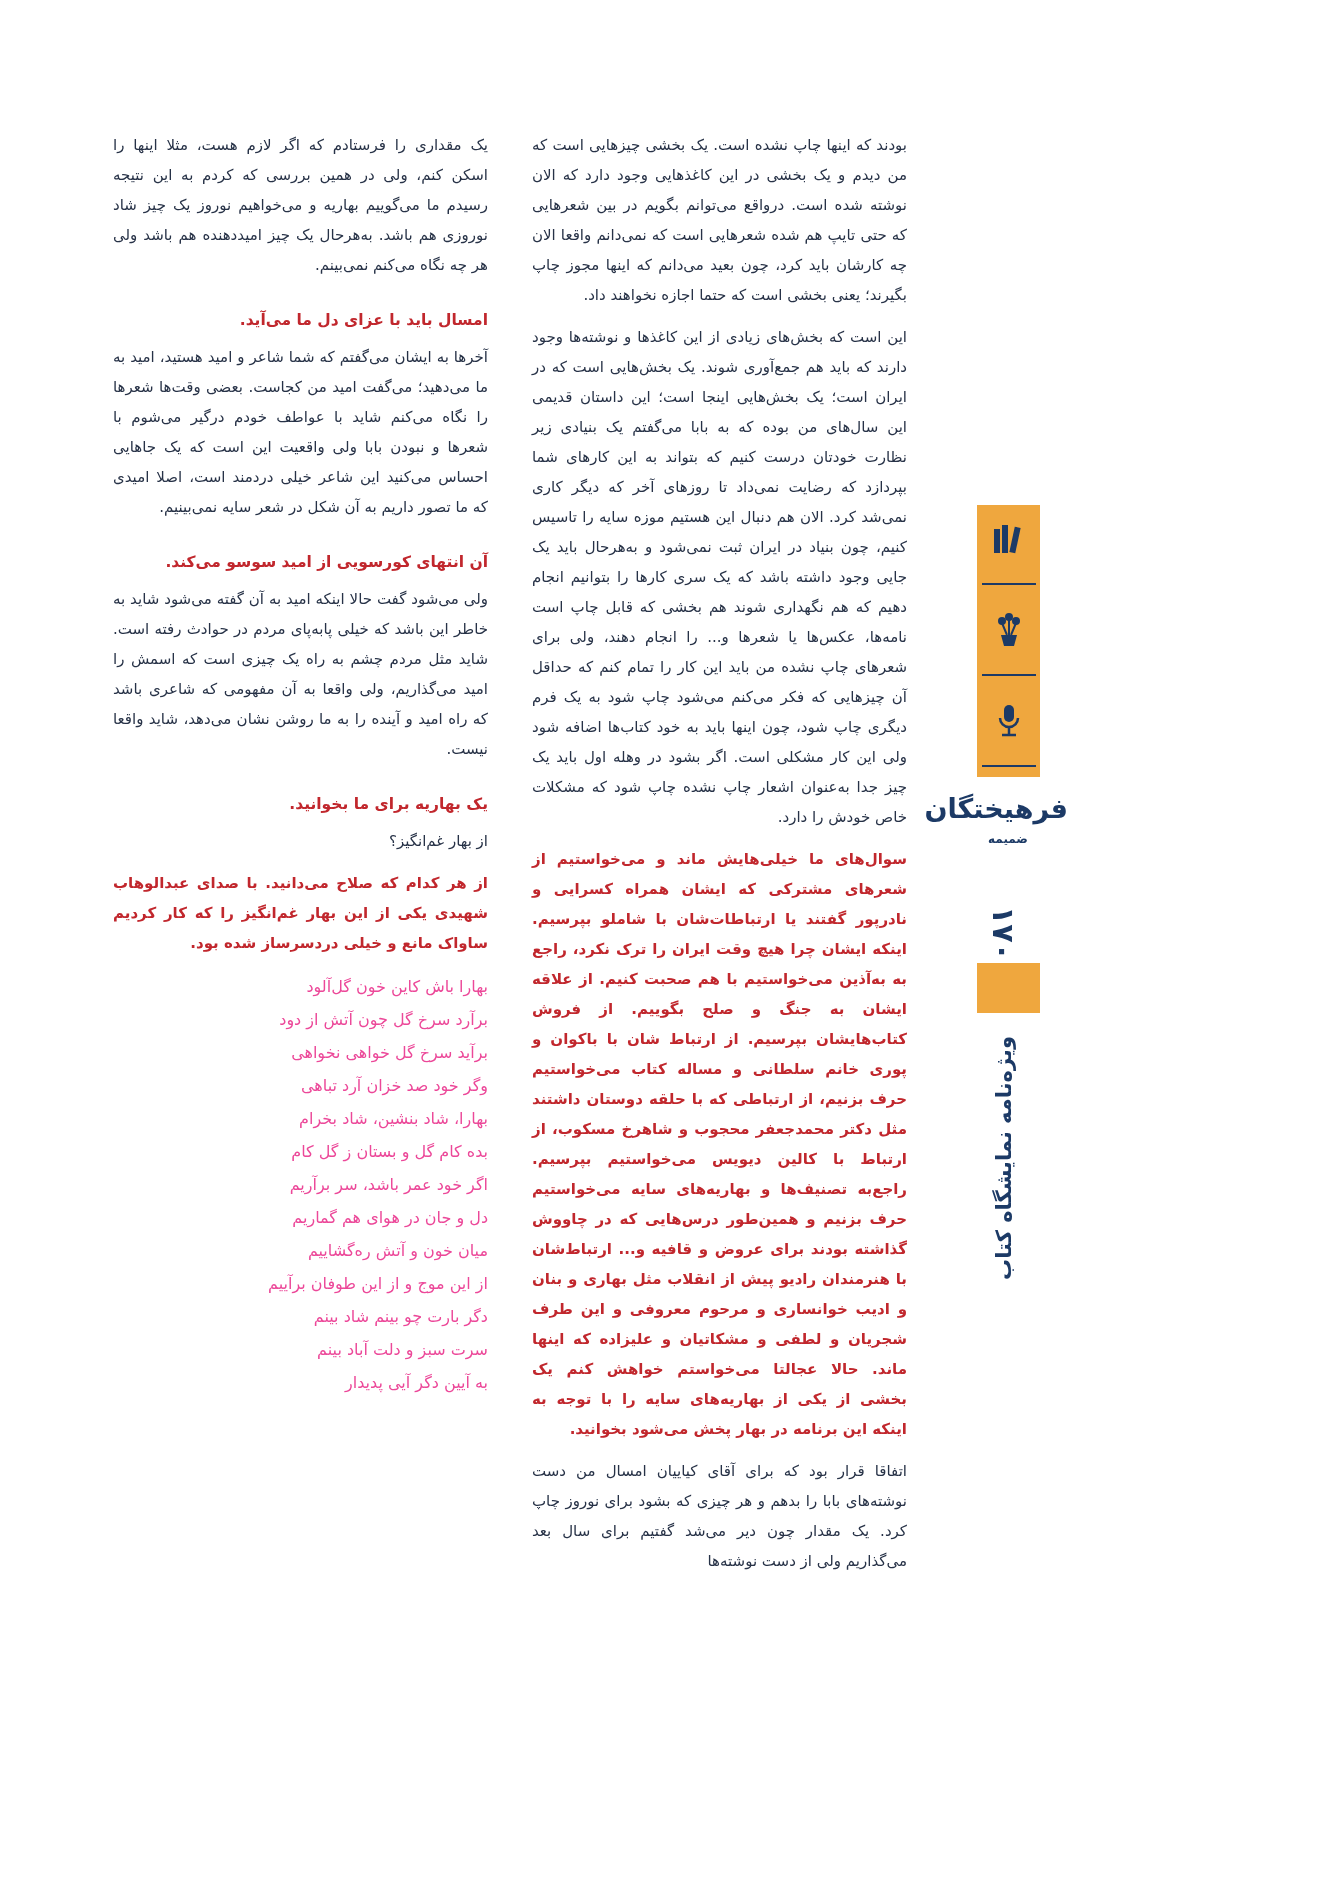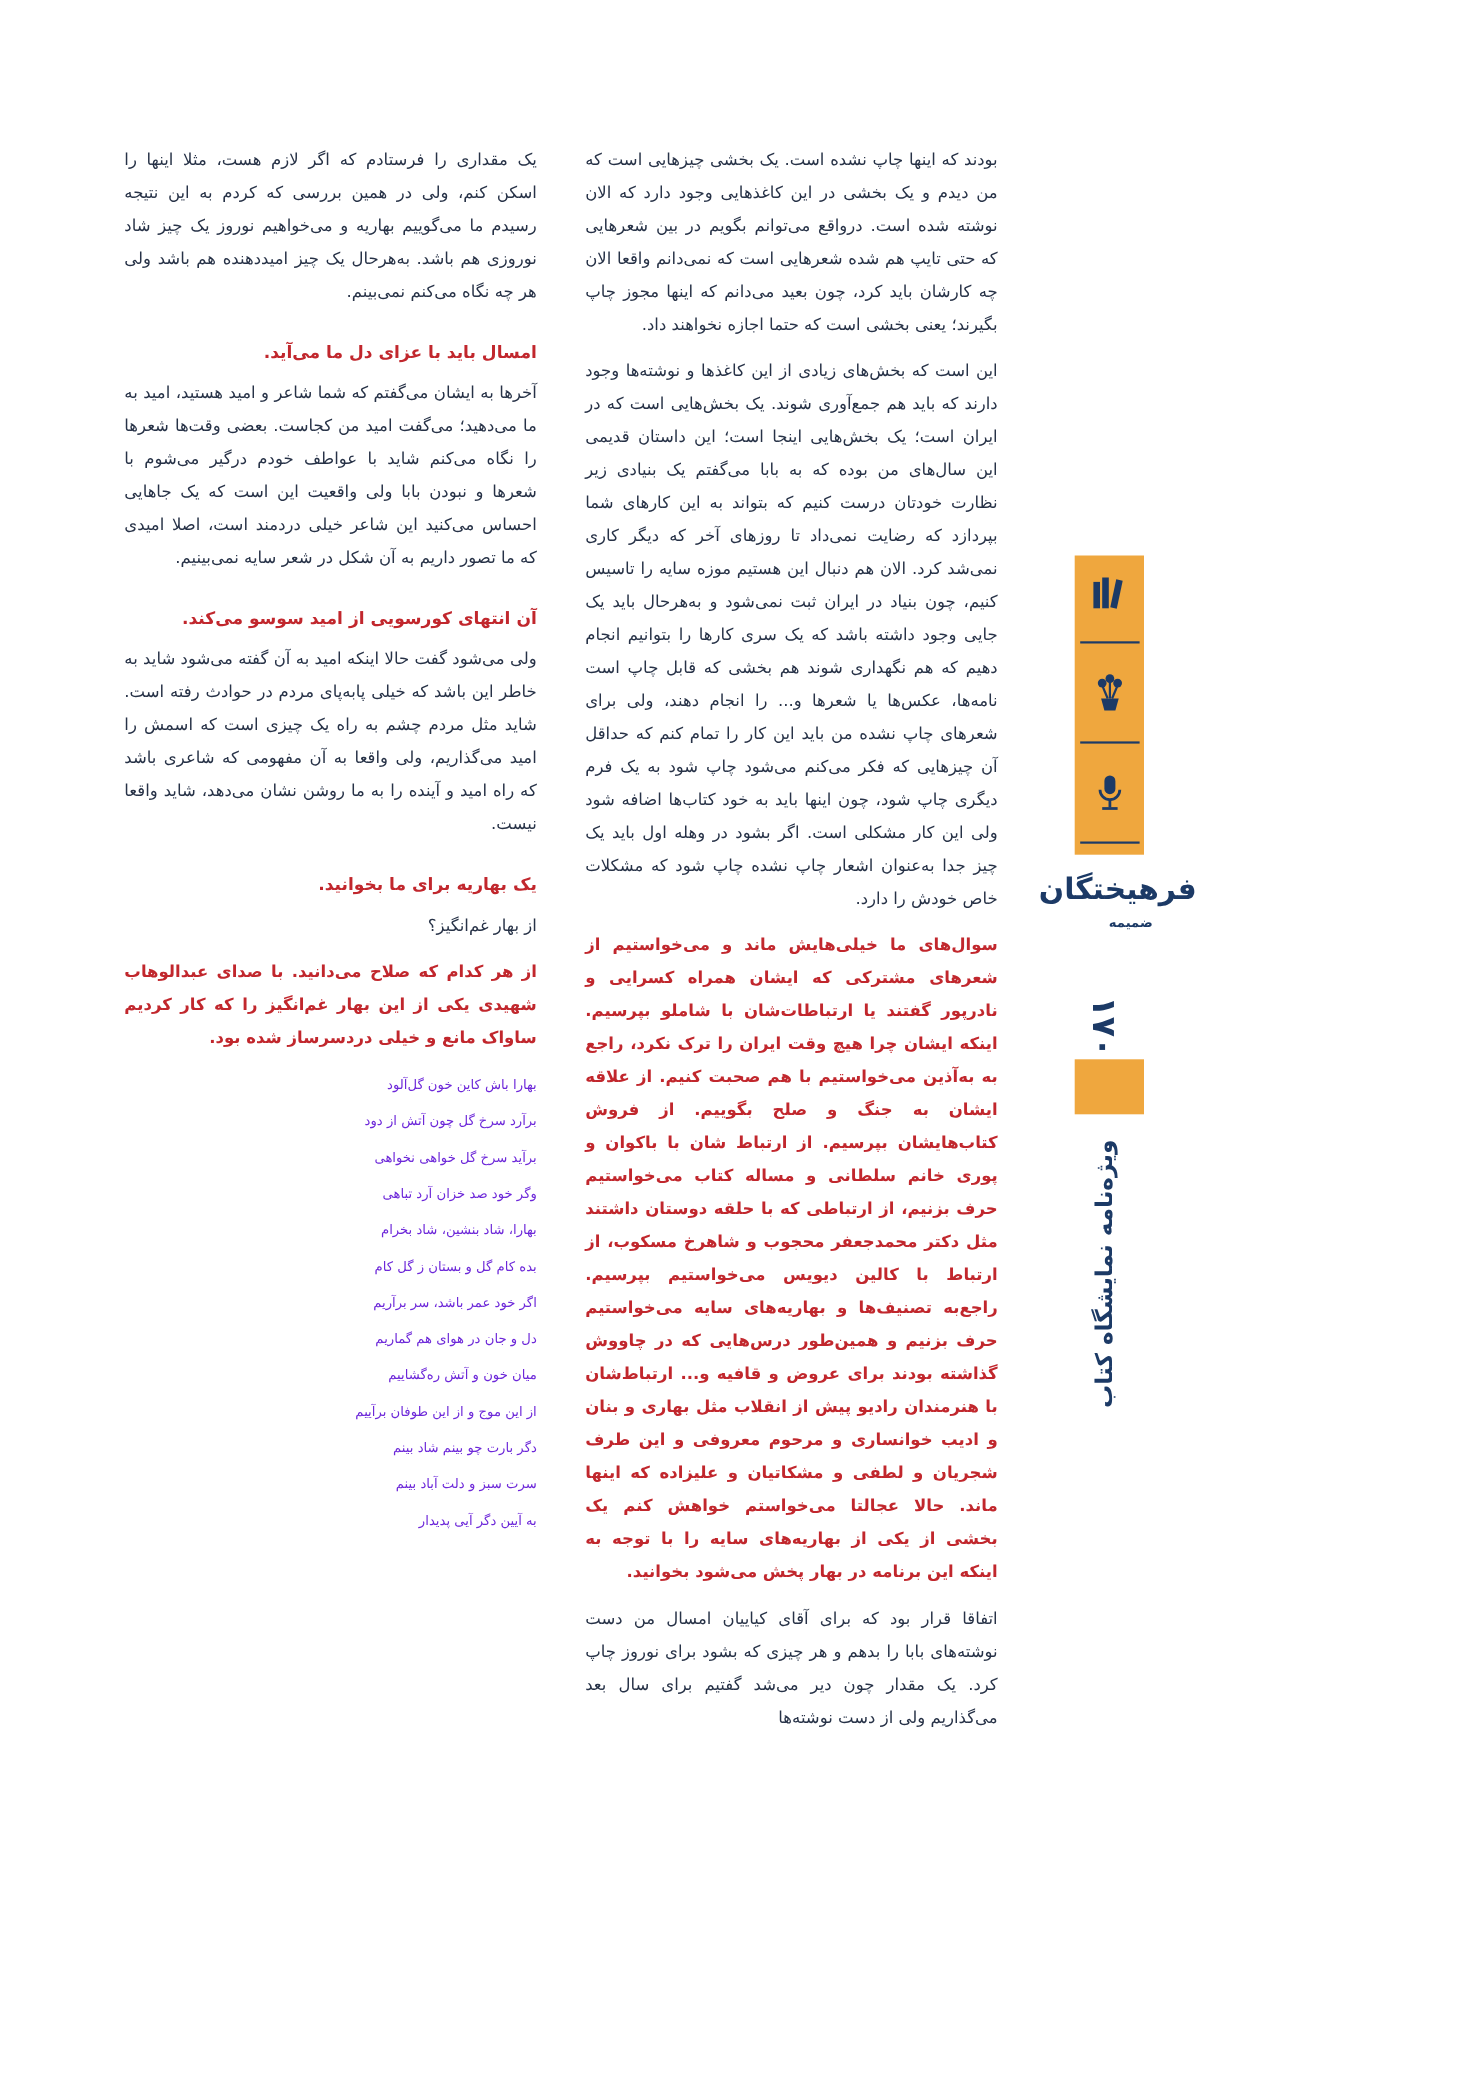--- a/index.html
+++ b/index.html
@@ -44,23 +44,23 @@
     font-size: 15px;
     line-height: 30px;
     font-weight: bold;
     color: #c1272d;
     text-align: justify;
     margin-top: 2px;
     margin-bottom: 12px;
   }
   .poem { margin-top: 8px; }
   .poem-line {
-    font-size: 12px;
+    font-size: 16px;
     line-height: 33px;
-    color: #6d28d9;
+    color: #ec4899;
     text-align: right;
   }
 
   
   .icon-block {
     position: absolute;
     left: 977px;
     top: 505px;
     width: 63px;
     height: 272px;
@@ -69,21 +69,21 @@
     flex-direction: column;
     align-items: center;
     justify-content: space-between;
     padding: 14px 0 10px 0;
   }
   .icon-cell { width: 40px; height: 40px; display: flex; align-items: center; justify-content: center; }
   .shelf-line { width: 54px; height: 2px; background: #1c3a66; }
 
   .brand {
     position: absolute;
-    left: 968px;
+    left: 948px;
     top: 792px;
     width: 120px;
     text-align: center;
     color: #1c3a66;
   }
   .brand-name {
     font-size: 27px;
     font-weight: bold;
     line-height: 34px;
     letter-spacing: -1px;

